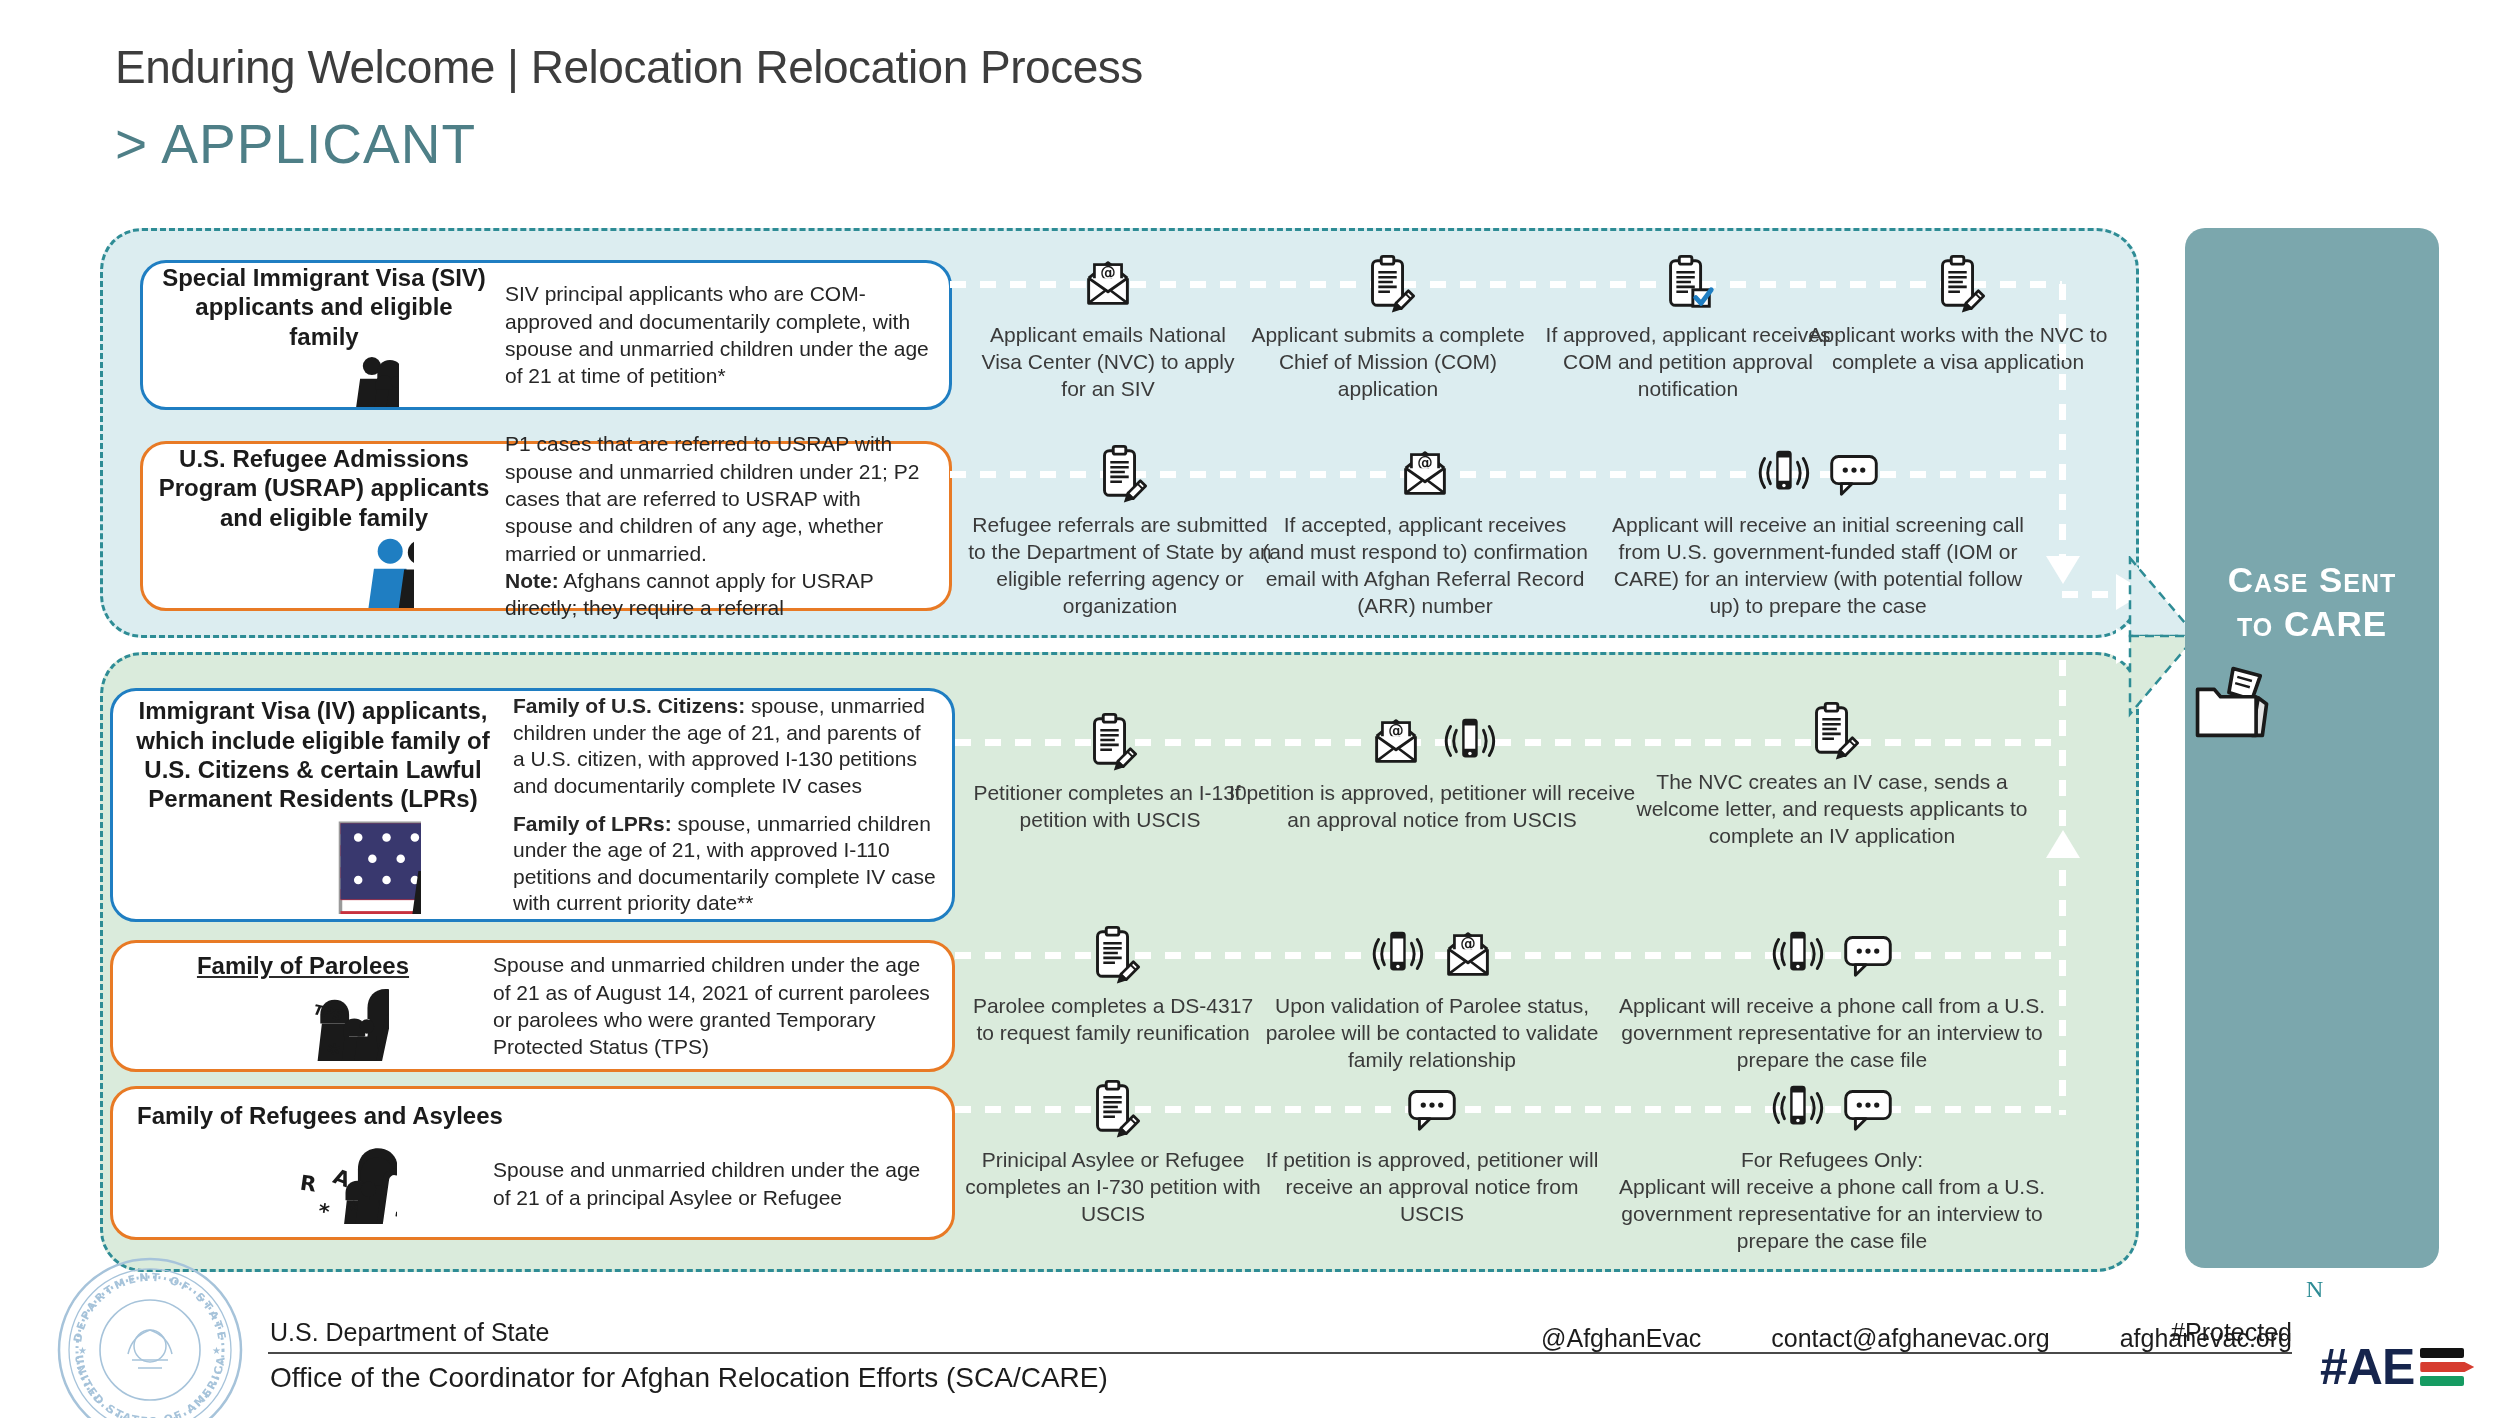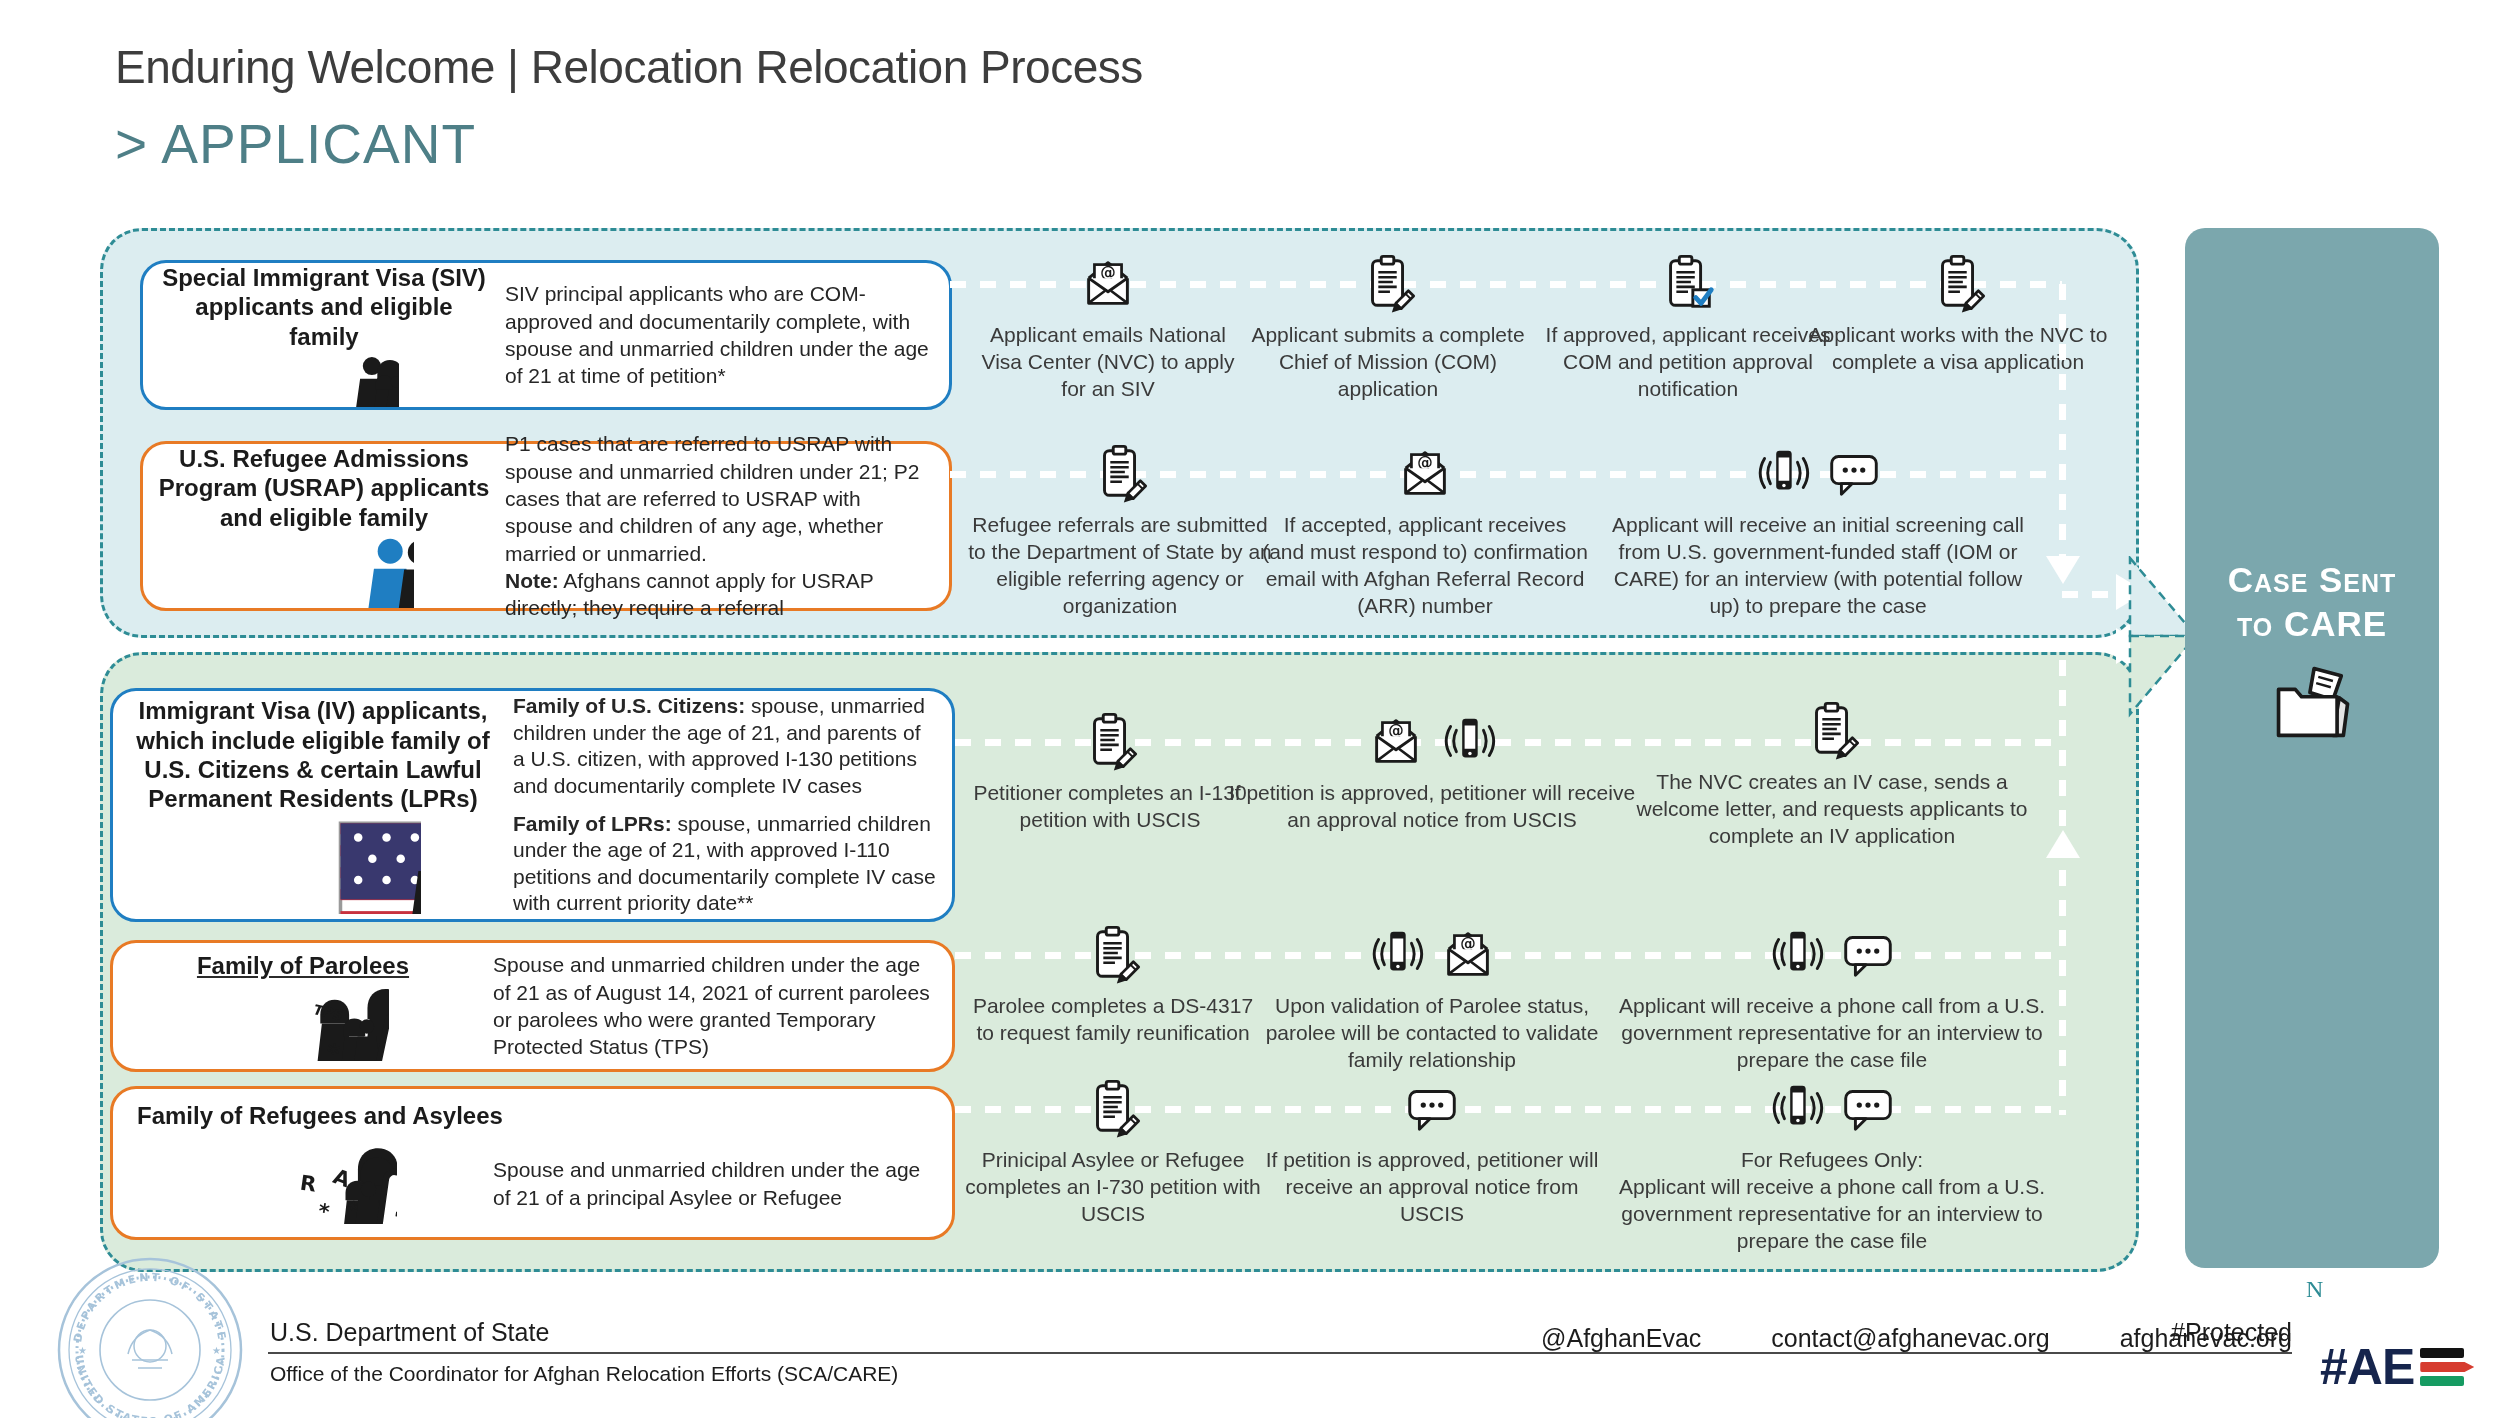--- a/index.html
+++ b/index.html
@@ -35,28 +35,28 @@
 
   
   .dash-h{position:absolute;height:7px;background:repeating-linear-gradient(90deg,#fff 0 16px,transparent 16px 30px);}
   .dash-v{position:absolute;width:7px;background:repeating-linear-gradient(180deg,#fff 0 16px,transparent 16px 30px);}
   .arr-down{position:absolute;width:0;height:0;border-left:17px solid transparent;border-right:17px solid transparent;border-top:28px solid #fff;}
   .arr-up{position:absolute;width:0;height:0;border-left:17px solid transparent;border-right:17px solid transparent;border-bottom:28px solid #fff;}
   .arr-right{position:absolute;width:0;height:0;border-top:18px solid transparent;border-bottom:18px solid transparent;border-left:30px solid #fff;}
 
   
   .care-box{left:2185px;top:228px;width:254px;height:1040px;background:#7BA7AD;border-radius:20px;
-            display:flex;flex-direction:column;align-items:center;}
+            display:flex;flex-direction:column;}
   .care-title{margin-top:330px;font-size:35px;font-weight:bold;color:#fff;text-align:center;
               font-variant:small-caps;line-height:1.25;letter-spacing:1px;}
 
   
   .footer-rule{left:268px;top:1352px;width:2024px;border-top:2px solid #4a4a4a;}
   .f-left-top{left:270px;top:1318px;font-size:25px;color:#1c1c1c;}
-  .f-left-bot{left:270px;top:1362px;font-size:21px;color:#1c1c1c;}
+  .f-left-bot{left:270px;top:1362px;font-size:28px;color:#1c1c1c;}
   .f-right-top{top:1318px;right:208px;font-size:25px;color:#1c1c1c;text-align:right;}
   .f-right-bot{top:1324px;right:208px;font-size:25px;color:#1c1c1c;display:flex;gap:70px;}
   .stray-n{left:2306px;top:1276px;font-size:24px;color:#2E8C95;font-family:"Liberation Serif",serif;}
   .ae-logo{left:2320px;top:1338px;display:flex;align-items:center;}
   .ae-text{font-size:50px;font-weight:800;color:#16254d;letter-spacing:-1px;}
   .ae-bars{display:flex;flex-direction:column;gap:4px;margin-left:6px;}
   .ae-bar{height:10px;border-radius:2px;}
   .ae-bar.k{width:44px;background:#121212;}
   .ae-bar.r{width:54px;background:#d63c2f;clip-path:polygon(0 0,82% 0,100% 50%,82% 100%,0 100%);}
   .ae-bar.g{width:44px;background:#169b62;}

